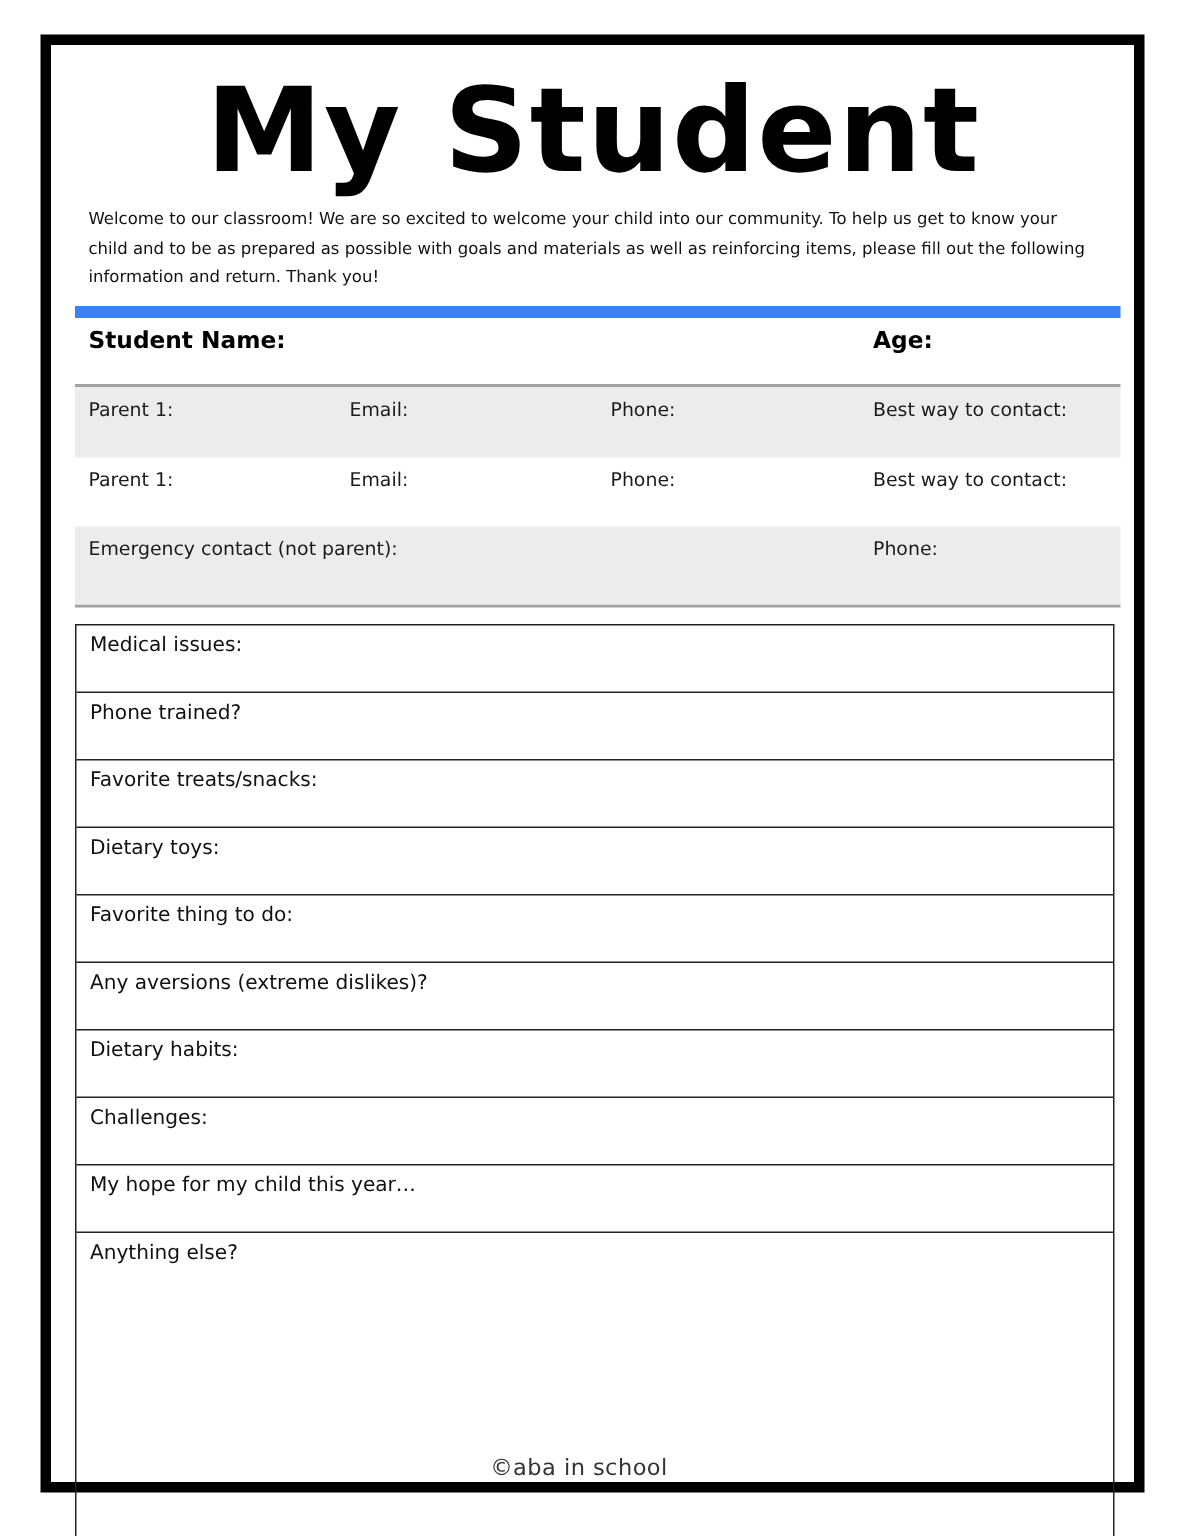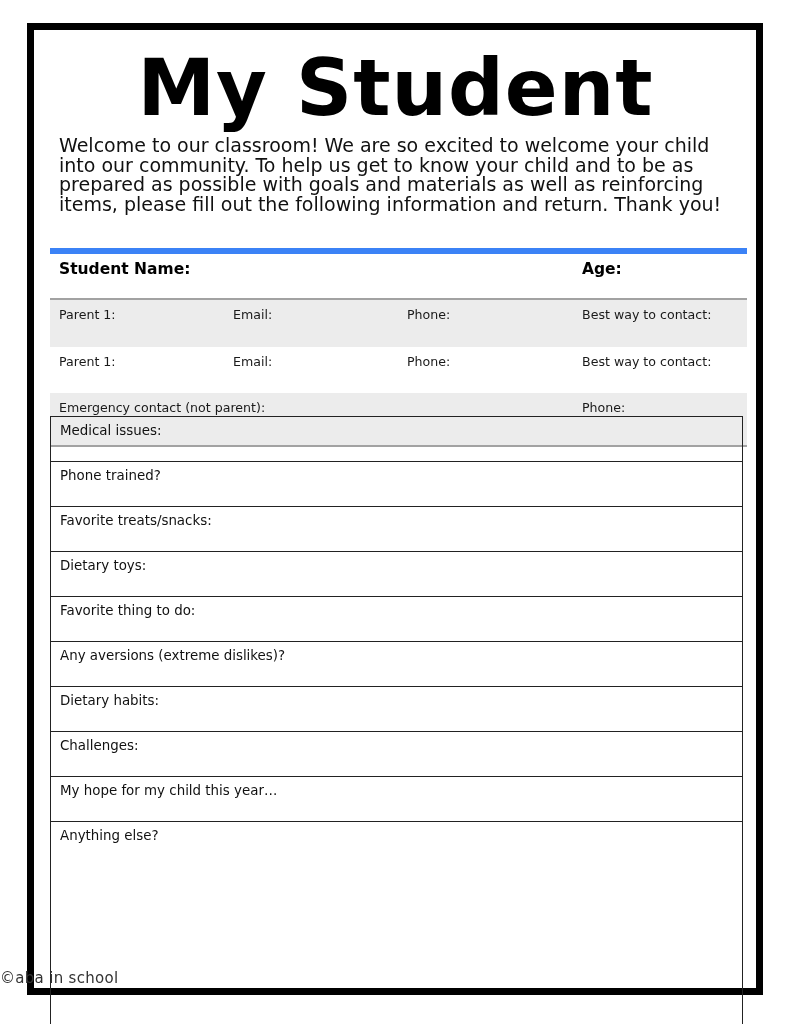--- a/index.html
+++ b/index.html
@@ -35,34 +35,33 @@
     font-size: 78px;
     letter-spacing: 1px;
     line-height: 100px;
     color: #000;
   }
   .intro {
     position: absolute;
     left: 59px;
     top: 136px;
     width: 672px;
-    font-size: 19px;
+    font-size: 11px;
     line-height: 19.5px;
     color: #111;
   }
   
   .info {
     position: absolute;
     left: 50px;
     top: 204px;
     width: 697px;
-    border-top: 6px solid #3b82f6;
+    border-top: 8px solid #3b82f6;
     border-bottom: 2px solid #a2a2a2;
     box-sizing: border-box;
-    margin-top: 44px;
   }
   .info-row {
     position: relative;
     width: 100%;
     box-sizing: border-box;
   }
   .info-row.student {
     height: 46px;
     border-bottom: 2px solid #a2a2a2;
   }
@@ -106,20 +105,21 @@
     top: 6px;
     font-size: 13.4px;
     color: #111;
     white-space: nowrap;
   }
   .footer {
     position: absolute;
     left: 0;
     width: 772px;
     top: 969px;
+    text-align: center;
     font-size: 15px;
     color: #333;
     letter-spacing: 0.3px;
   }
 </style>
 </head>
 <body>
 
 <div class="page-border"></div>
 

